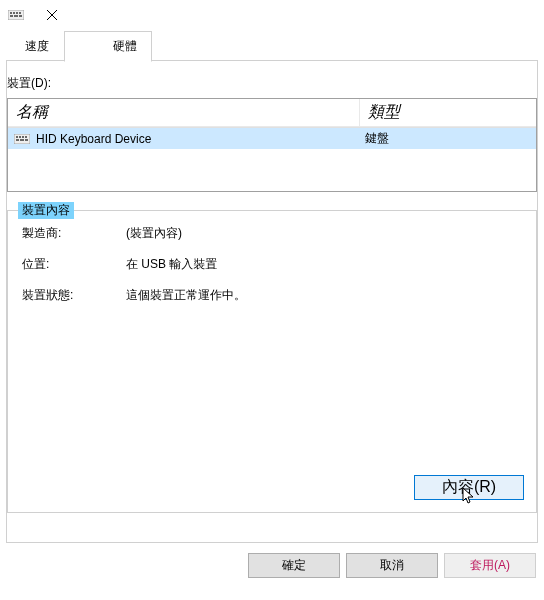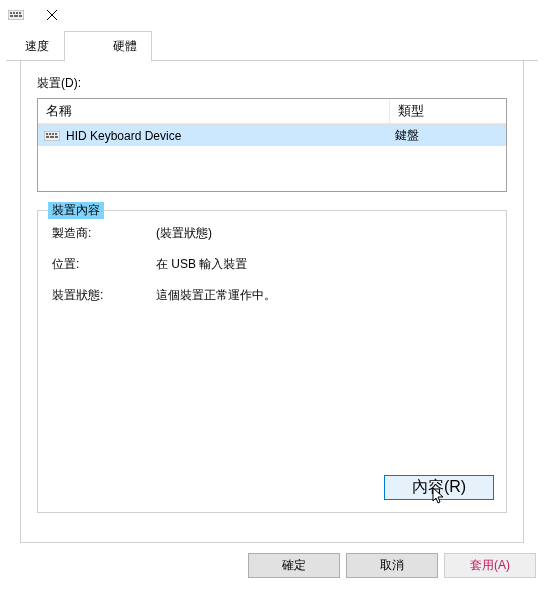--- a/index.html
+++ b/index.html
@@ -64,44 +64,45 @@
       z-index: 1;
     }
     .tab.active {
       background: #fff;
       border-color: #d0d0d0 #d0d0d0 #fff #d0d0d0;
       padding-left: 48px;
     }
     .tab-content {
       border: 1px solid #d0d0d0;
       border-top: none;
-      margin: 0 20px;
-      padding: 14px 16px 18px;
+      margin: 0 6px;
+      padding: 14px 0 18px;
       height: 482px;
       position: relative;
     }
     .section-label {
       font-size: 12px;
       margin-bottom: 6px;
     }
     .device-list {
       border: 1px solid #a0a0a0;
       height: 94px;
       overflow: auto;
     }
     .list-header {
       display: flex;
       background: #fff;
       border-bottom: 1px solid #e0e0e0;
     }
     .list-header-cell {
       padding: 3px 8px;
-      font-size: 13px;
+      font-size: 16px;
       border-right: 1px solid #e9e9e9;
       border-bottom: 1px solid #e9e9e9;
+      font-style: italic;
     }
     .list-header-cell.name { flex: 0 0 352px; }
     .list-header-cell.type { flex: 1; border-right: none; }
     .list-row {
       display: flex;
       align-items: center;
       padding: 2px 0;
     }
     .list-row.selected { background: #cce8ff; }
     .row-icon {
@@ -240,21 +241,21 @@
       <span class="row-name">HID Keyboard Device</span>
       <span class="row-type">鍵盤</span>
     </div>
   </div>
 
   <div class="fieldset">
     <div class="fieldset-legend">裝置內容</div>
 
     <div class="info-row">
       <span class="info-label">製造商:</span>
-      <span class="info-value">(裝置狀態)</span>
+      <span class="info-value">(裝置內容)</span>
     </div>
     <div class="info-row">
       <span class="info-label">位置:</span>
       <span class="info-value">在 USB 輸入裝置</span>
     </div>
     <div class="info-row">
       <span class="info-label">裝置狀態:</span>
       <span class="info-value">這個裝置正常運作中。</span>
     </div>
 

